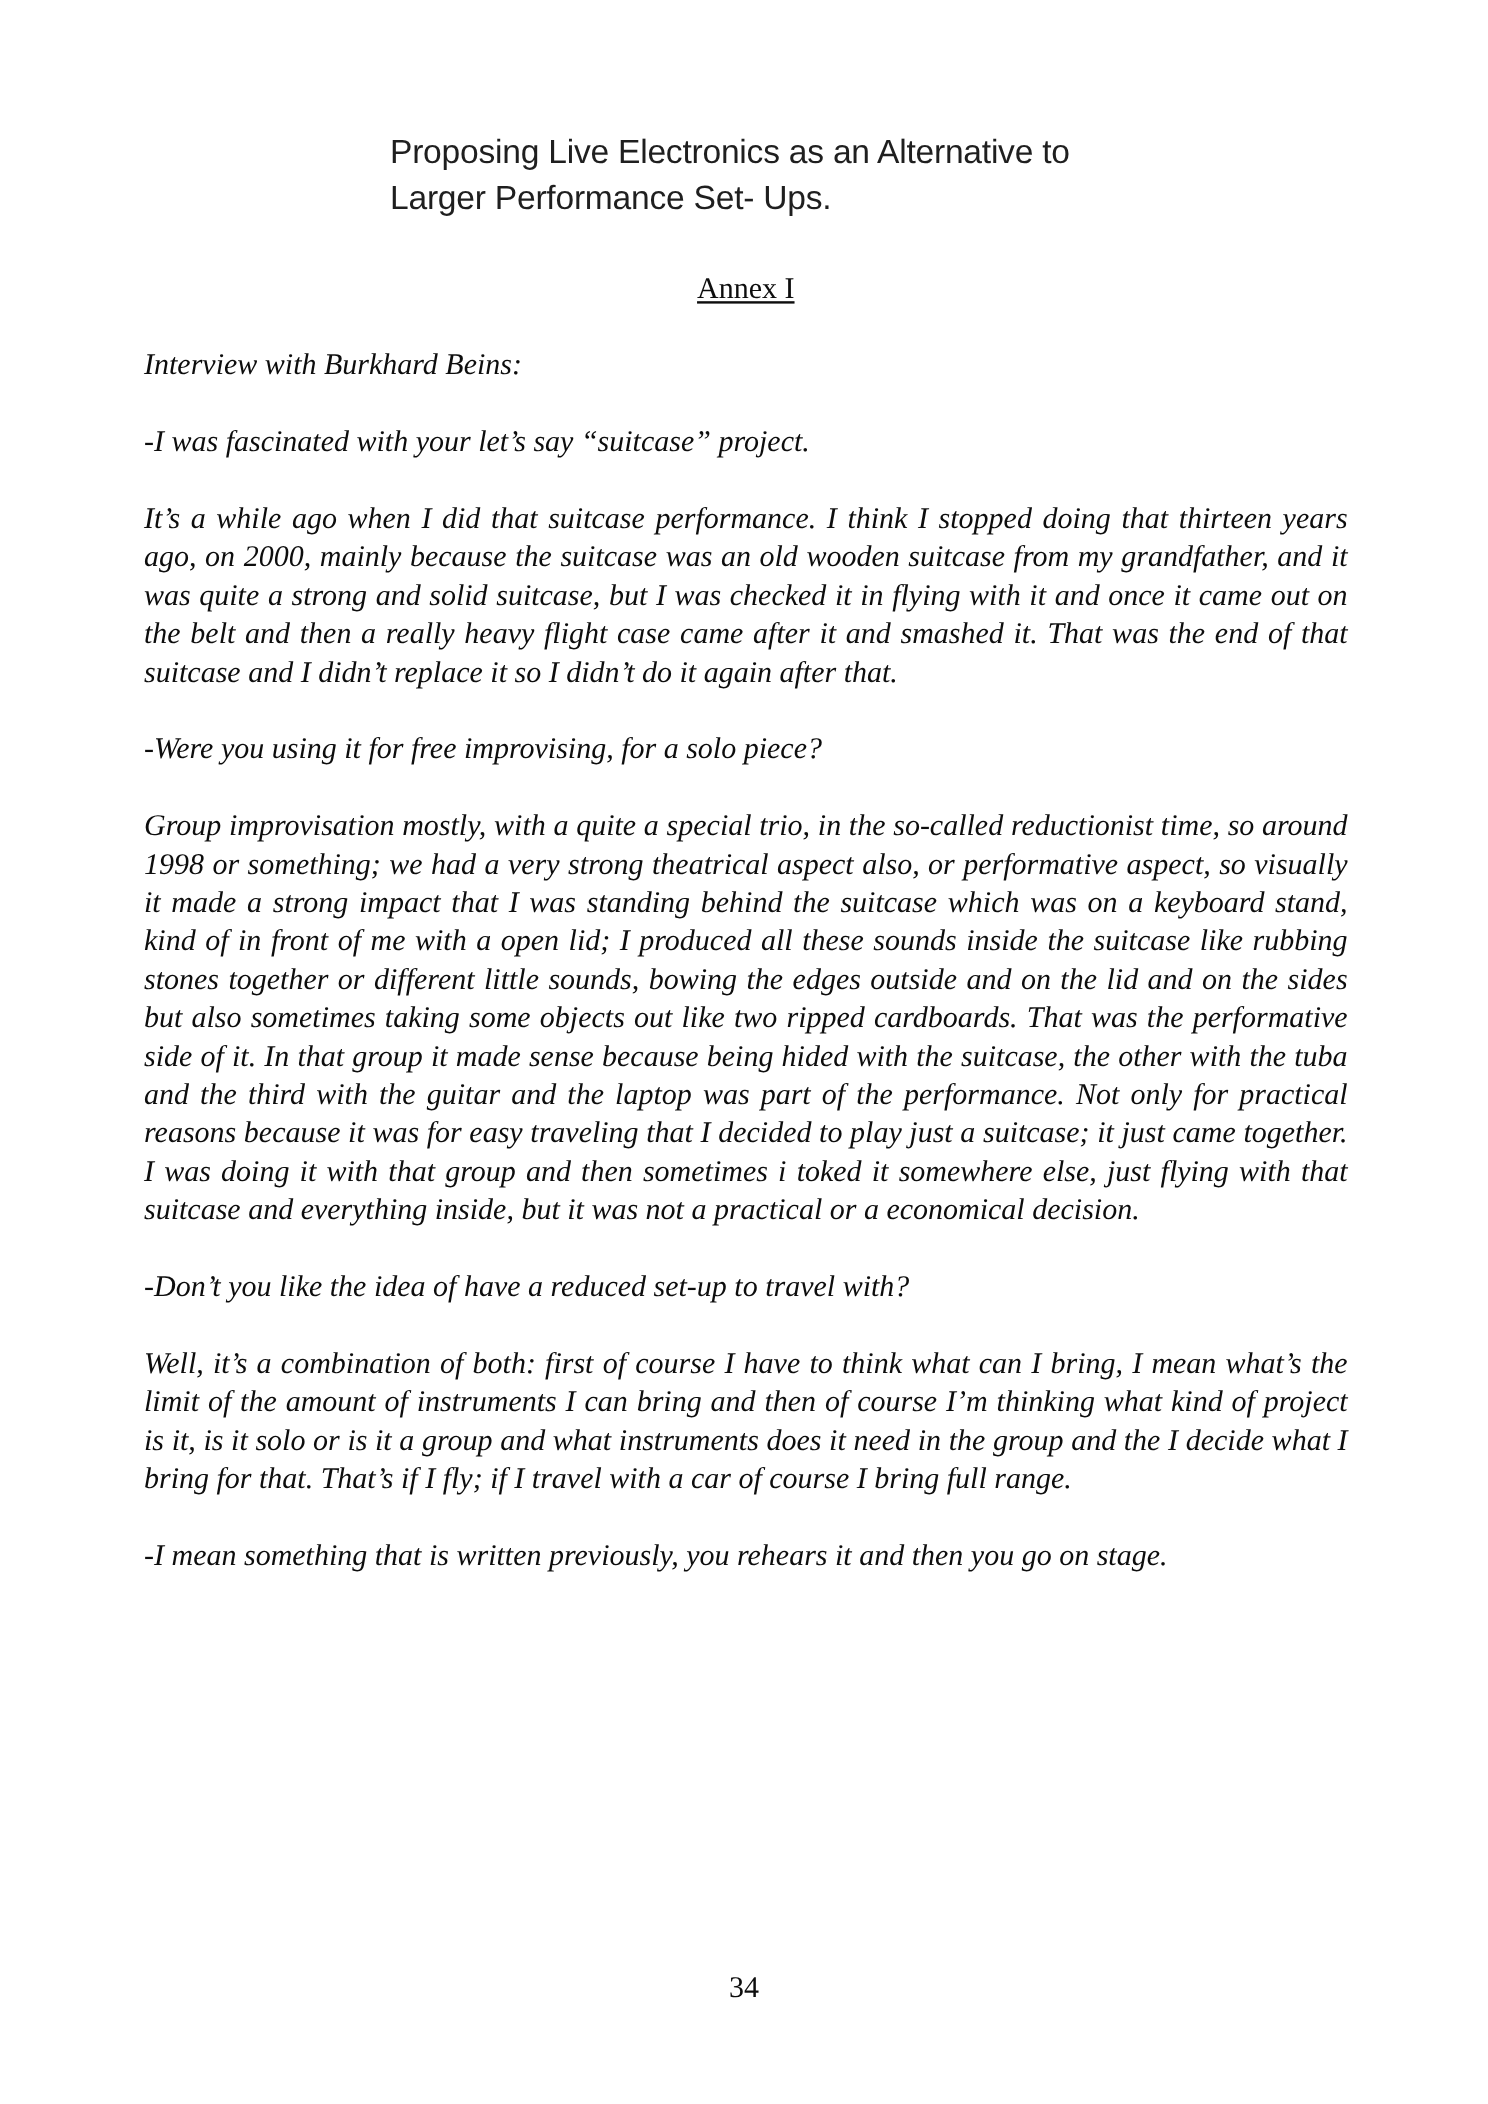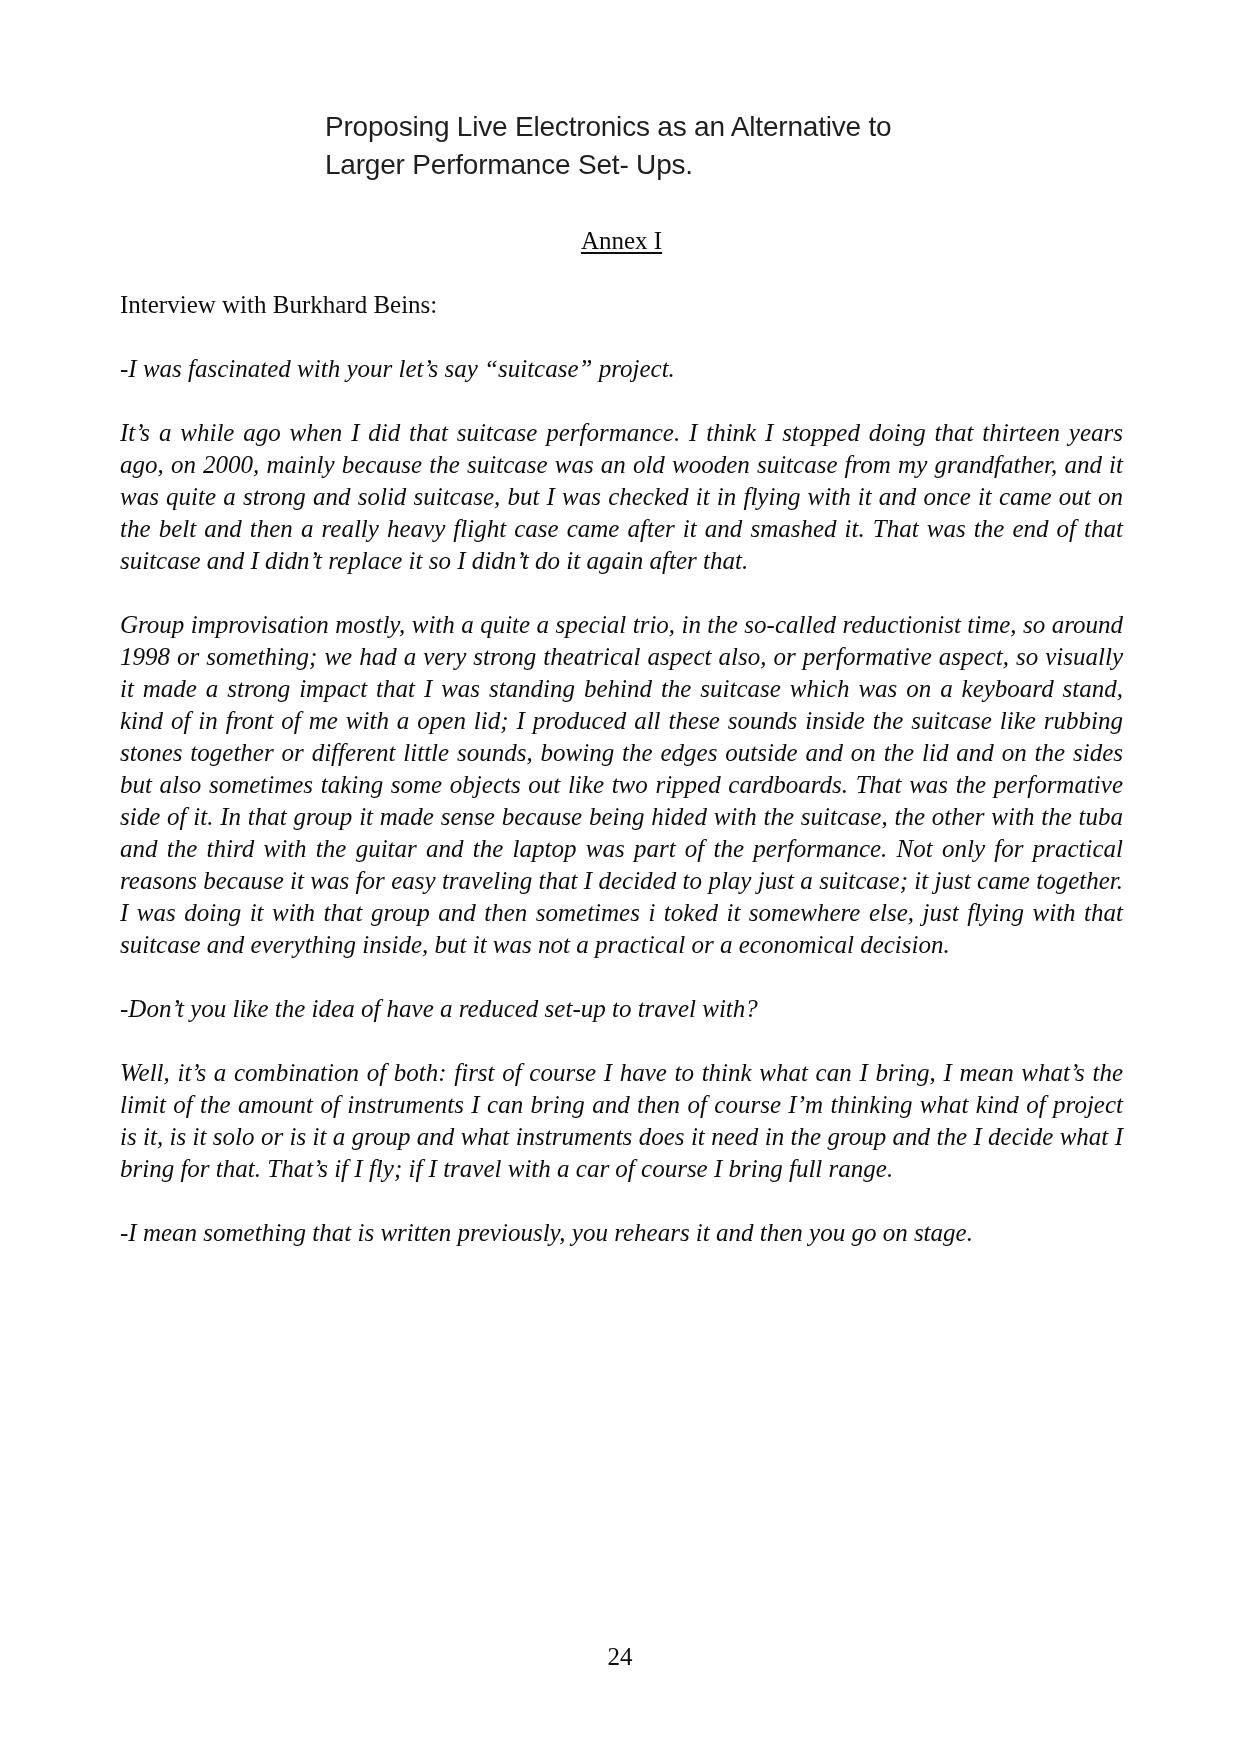--- a/index.html
+++ b/index.html
@@ -38,20 +38,21 @@
     text-align: center;
   }
   .section-heading span {
     text-decoration: underline;
     text-underline-offset: 3px;
   }
   .subheading {
     margin-top: 32px;
     font-size: 25px;
     line-height: 32px;
+    font-style: italic;
   }
   .body-text p {
     margin: 32px 0 0 0;
     font-size: 25px;
     line-height: 32px;
     text-align: justify;
     font-style: italic;
   }
   .page-number {
     position: absolute;
@@ -75,21 +76,22 @@
 
   <div class="section-heading">
     <span>Annex I</span>
   </div>
 
   <div class="subheading">Interview with Burkhard Beins:</div>
 
   <div class="body-text">
     <p>-I was fascinated with your let’s say “suitcase” project.</p>
     <p>It’s a while ago when I did that suitcase performance. I think I stopped doing that thirteen years ago, on 2000, mainly because the suitcase was an old wooden suitcase from my grandfather, and it was quite a strong and solid suitcase, but I was checked it in flying with it and once it came out on the belt and then a really heavy flight case came after it and smashed it. That was the end of that suitcase and I didn’t replace it so I didn’t do it again after that.</p>
+    <p>-Were you using it for free improvising, for a solo piece?</p>
     <p>Group improvisation mostly, with a quite a special trio, in the so-called reductionist time, so around 1998 or something; we had a very strong theatrical aspect also, or performative aspect, so visually it made a strong impact that I was standing behind the suitcase which was on a keyboard stand, kind of in front of me with a open lid; I produced all these sounds inside the suitcase like rubbing stones together or different little sounds, bowing the edges outside and on the lid and on the sides but also sometimes taking some objects out like two ripped cardboards. That was the performative side of it. In that group it made sense because being hided with the suitcase, the other with the tuba and the third with the guitar and the laptop was part of the performance. Not only for practical reasons because it was for easy traveling that I decided to play just a suitcase; it just came together. I was doing it with that group and then sometimes i toked it somewhere else, just flying with that suitcase and everything inside, but it was not a practical or a economical decision.</p>
     <p>-Don’t you like the idea of have a reduced set-up to travel with?</p>
     <p>Well, it’s a combination of both: first of course I have to think what can I bring, I mean what’s the limit of the amount of instruments I can bring and then of course I’m thinking what kind of project is it, is it solo or is it a group and what instruments does it need in the group and the I decide what I bring for that. That’s if I fly; if I travel with a car of course I bring full range.</p>
     <p>-I mean something that is written previously, you rehears it and then you go on stage.</p>
   </div>
 
-  <div class="page-number">24</div>
+  <div class="page-number">34</div>
 
 </div>
 
 </body></html>

